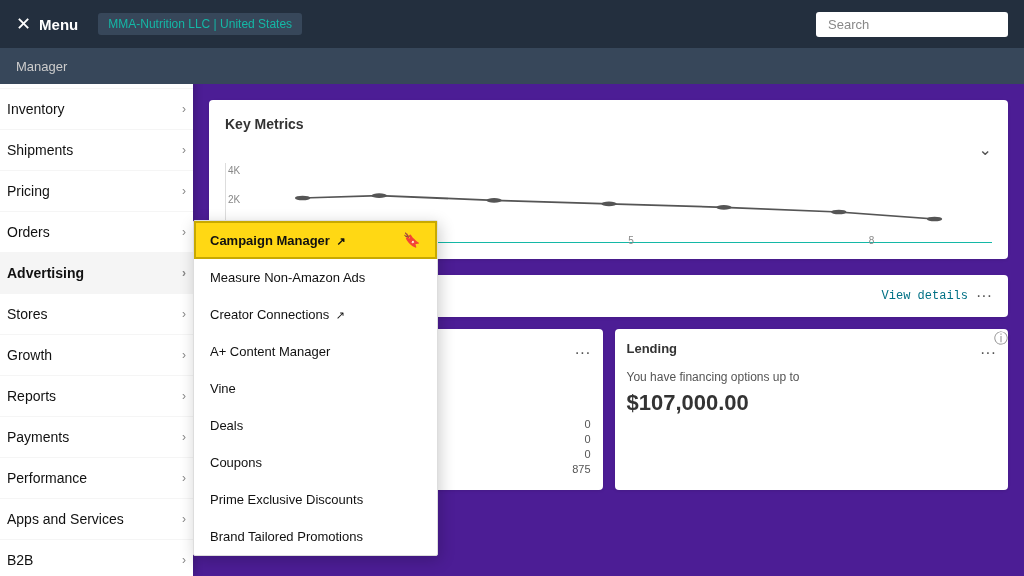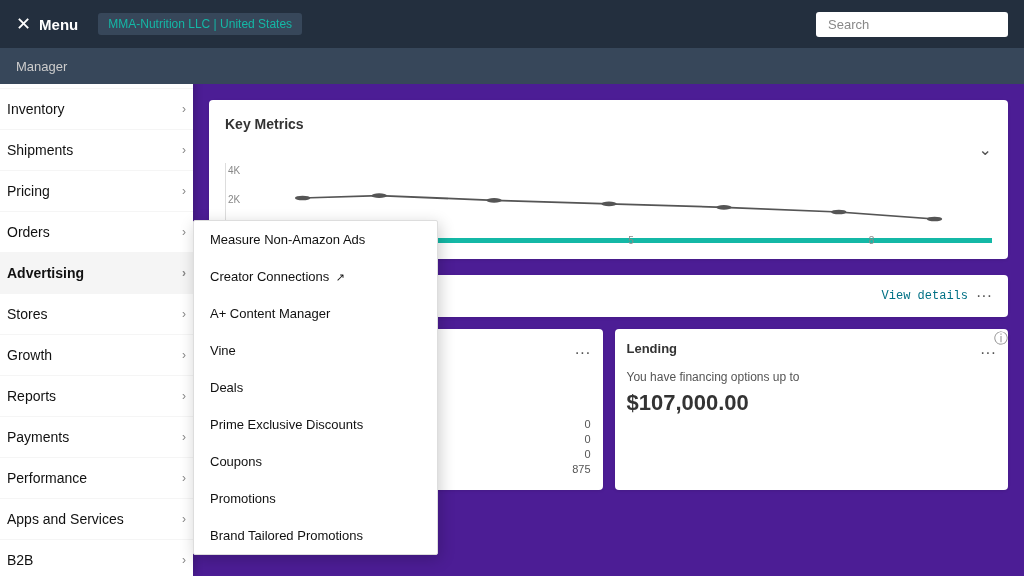--- a/index.html
+++ b/index.html
@@ -36,21 +36,21 @@
     .bg-content {
       position: fixed; top: 84px; left: 193px; right: 0; bottom: 0;
       background: #4c1d95; overflow: hidden;
     }
     .bg-metrics {
       background: #fff; margin: 16px; padding: 16px; border-radius: 4px;
       box-shadow: 0 1px 3px rgba(0,0,0,0.1);
     }
     .bg-metrics h3 { font-size: 14px; color: #333; margin-bottom: 8px; }
     .chart-area {
-      height: 80px; position: relative; border-left: 1px solid #ddd; border-bottom: 5px solid #14b8a6;
+      height: 80px; position: relative; border-left: 1px solid #ddd; border-bottom: 1px solid #14b8a6;
       margin-top: 4px;
     }
     .chart-label { font-size: 10px; color: #888; }
     .chart-svg { width: 100%; height: 70px; }
 
     .bg-cards { display: flex; gap: 12px; margin: 0 16px; }
     .bg-card {
       background: #fff; border-radius: 4px; padding: 12px;
       box-shadow: 0 1px 3px rgba(0,0,0,0.1); flex: 1; min-width: 0;
     }
@@ -263,43 +263,47 @@
     <span class="chevron">›</span>
   </div>
   <div class="sidebar-item">
     <span>B2B</span>
     <span class="chevron">›</span>
   </div>
 
 </div>
 
 <div class="submenu">
+  <div class="submenu-item highlighted">
+    <span>
+      Campaign Manager
+      <span style="font-size:11px;margin-left:3px;">↗</span>
+    </span>
+    <span class="bookmark-icon">🔖</span>
+  </div>
   <div class="submenu-item">
     <span>Measure Non-Amazon Ads</span>
   </div>
   <div class="submenu-item">
     <span>
       Creator Connections
       <span style="font-size:11px;margin-left:3px;">↗</span>
     </span>
   </div>
   <div class="submenu-item">
     <span>A+ Content Manager</span>
   </div>
   <div class="submenu-item">
     <span>Vine</span>
   </div>
   <div class="submenu-item">
     <span>Deals</span>
   </div>
   <div class="submenu-item">
+    <span>Coupons</span>
+  </div>
+  <div class="submenu-item">
     <span>Prime Exclusive Discounts</span>
   </div>
   <div class="submenu-item">
-    <span>Coupons</span>
-  </div>
-  <div class="submenu-item">
-    <span>Promotions</span>
-  </div>
-  <div class="submenu-item">
     <span>Brand Tailored Promotions</span>
   </div>
 </div>
 
 </body></html>

